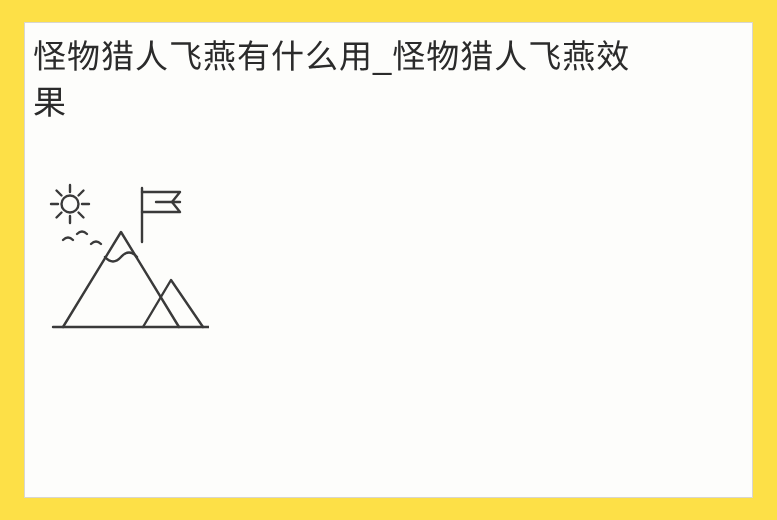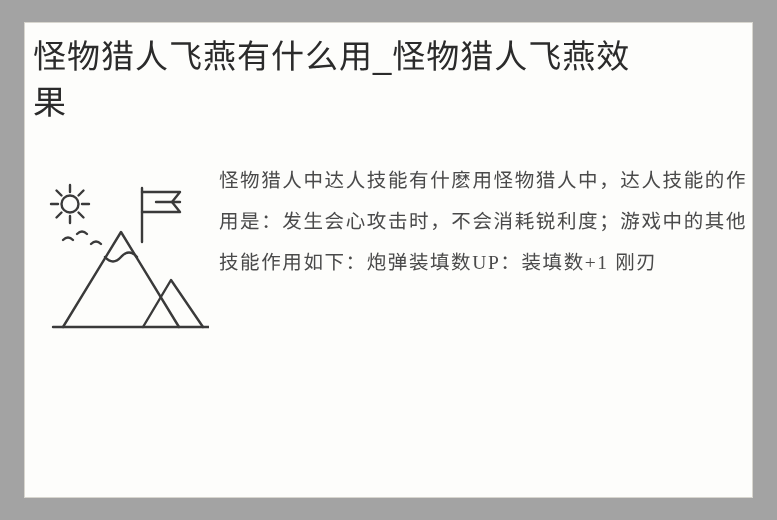--- a/index.html
+++ b/index.html
@@ -10,21 +10,21 @@
   body {
     width: 777px;
     height: 520px;
     font-family: "Liberation Sans", sans-serif;
     overflow: hidden;
   }
   .page {
     position: relative;
     width: 777px;
     height: 520px;
-    background: #a3a3a3;
+    background: #fde047;
     box-sizing: border-box;
   }
   .frame {
     position: absolute;
     left: 24px;
     top: 22px;
     right: 24px;
     bottom: 22px;
     border: 1px solid #d8d6cf;
     background: #fdfdfb;
@@ -105,15 +105,14 @@
 
         <path d="M30 155 L88 60 L146 155"></path>
         <path d="M72 85 q8 9 16 0 q8 -9 16 0"></path>
 
         <path d="M110 155 L138 108 L170 155"></path>
 
         <line x1="20" y1="155" x2="176" y2="155"></line>
       </svg>
     </div>
 
-    <div class="body-text">怪物猎人中达人技能有什麽用怪物猎人中，达人技能的作用是：发生会心攻击时，不会消耗锐利度；游戏中的其他技能作用如下：炮弹装填数UP：装填数+1 刚刃</div>
   </div>
 </div>
 
 </body></html>

